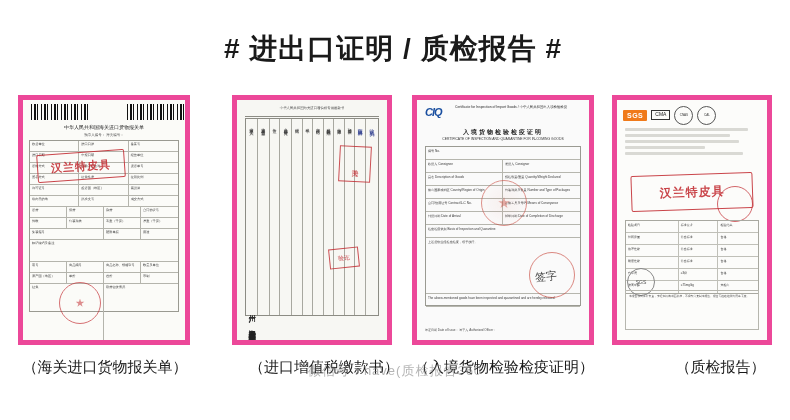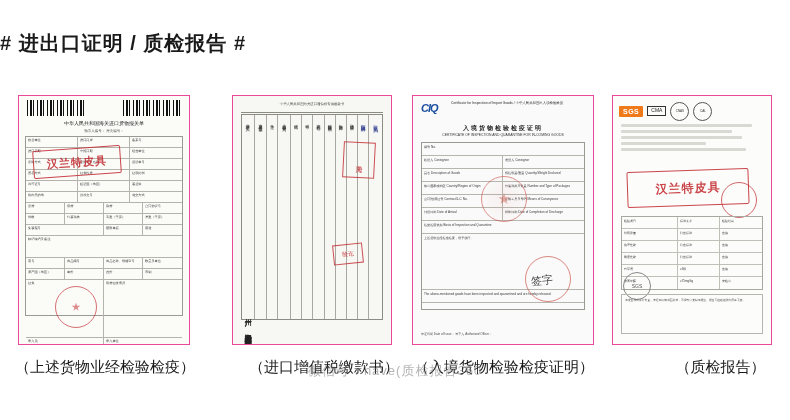--- a/index.html
+++ b/index.html
@@ -18,39 +18,39 @@
     width: 790px;
     height: 420px;
     position: relative;
     background: #ffffff;
   }
   .title {
     position: absolute;
     top: 30px;
     left: 0;
     width: 786px;
-    text-align: left;
-    font-size: 20px;
+    text-align: center;
+    font-size: 28px;
     font-weight: bold;
     color: #1a1a1a;
     letter-spacing: 1px;
     font-family: "Liberation Sans", sans-serif;
   }
   .docs-row {
     position: absolute;
     top: 95px;
     left: 0;
     width: 790px;
     height: 250px;
   }
   .doc {
     position: absolute;
     top: 0;
     background: #fdfdfb;
-    border: 1px solid #ec4899;
+    border: 5px solid #ec4899;
     box-sizing: border-box;
     overflow: hidden;
   }
   .doc1 { left: 18px;  width: 172px; height: 250px; background: #fbfbf8; }
   .doc2 { left: 232px; width: 160px; height: 250px; background: #f7f7f3; }
   .doc3 { left: 412px; width: 182px; height: 250px; background: #fafafa; }
   .doc4 { left: 612px; width: 160px; height: 250px; background: #fcfcfa; }
 
   
   .barcode {
@@ -710,21 +710,21 @@
         </div>
       </div>
 
       <div class="d4-sgs-circle">SGS</div>
       <div class="d4-footbox">本报告仅对来样负责，未经本机构书面批准，不得部分复制本报告。报告无检验检测专用章无效。</div>
     </div>
 
   </div>
 
   <div class="captions">
-    <div class="caption cap1">（上述货物业经检验检疫）</div>
+    <div class="caption cap1">（海关进口货物报关单）</div>
     <div class="caption cap2">（进口增值税缴款书）</div>
     <div class="caption cap3">（入境货物检验检疫证明）</div>
     <div class="caption cap4">（质检报告）</div>
   </div>
 
   <div class="watermark">微信号：have(质检报告360</div>
 
 </div>
 
 </body></html>

